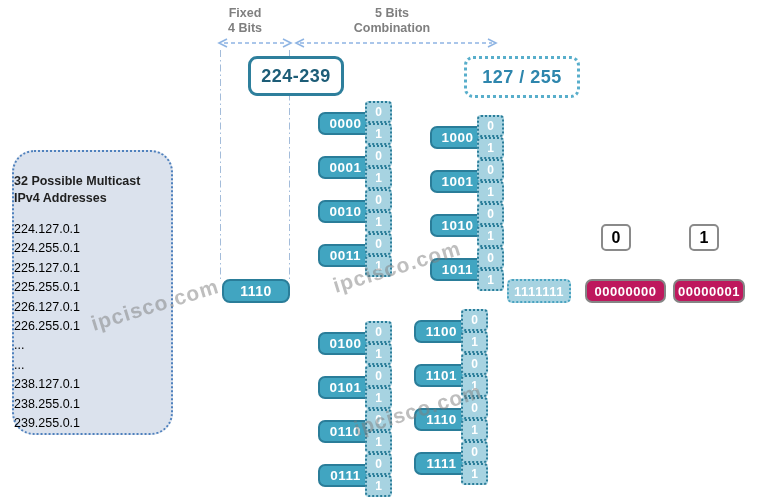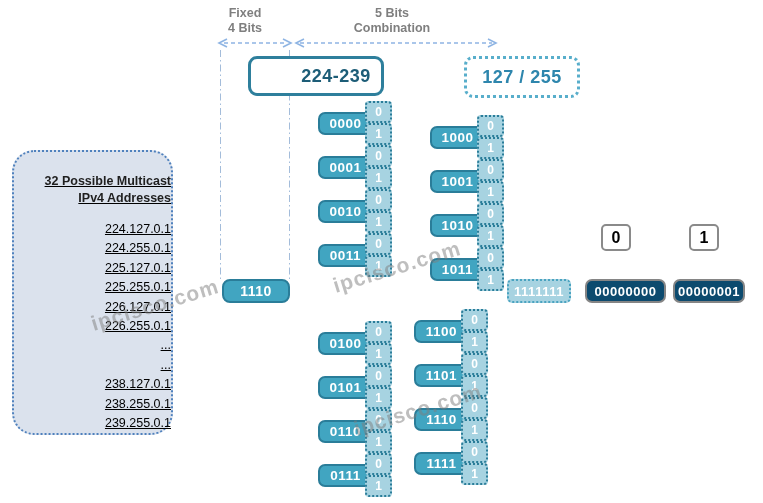--- a/index.html
+++ b/index.html
@@ -11,28 +11,28 @@
 
   
   .hdr-label{position:absolute;z-index:2;text-align:center;font-size:12.5px;font-weight:bold;
              color:#7f7f7f;line-height:15px;}
   .hdr-fixed{left:206px;top:6px;width:78px;}
   .hdr-comb{left:330px;top:6px;width:124px;}
 
   
   .range-box{position:absolute;left:248px;top:56px;width:90px;height:34px;background:#fff;
              border:3px solid #2e7f9c;border-radius:9px;z-index:3;display:flex;align-items:center;
-             justify-content:center;font-size:18px;font-weight:bold;color:#1d5d77;letter-spacing:.5px;padding-left:40px;}
+             justify-content:center;font-size:18px;font-weight:bold;color:#1d5d77;letter-spacing:.5px;}
   .mask-box{position:absolute;left:464px;top:56px;width:110px;height:36px;background:#fff;
             border:3px dotted #58aecb;border-radius:9px;z-index:3;display:flex;align-items:center;
             justify-content:center;font-size:18px;font-weight:bold;color:#2e86ad;letter-spacing:.5px;}
 
   
   .panel{position:absolute;left:12px;top:150px;width:161px;height:285px;background:#dbe2ed;
-         border:2px dotted #4f81bd;border-radius:22px;z-index:1;text-align:right;box-sizing:border-box;text-decoration:underline;}
+         border:2px dotted #4f81bd;border-radius:22px;z-index:1;text-align:left;box-sizing:border-box;}
   .panel-title{margin-top:21px;font-size:12.5px;font-weight:bold;color:#1f1f1f;line-height:17px;}
   .addr-list{margin-top:13px;}
   .address-item{font-size:12.5px;color:#000;line-height:19.4px;}
 
   
   .teal-box{background:#41a5c1;border:2px solid #2a7d99;color:#fff;font-weight:bold;
             display:flex;align-items:center;justify-content:center;box-sizing:border-box;}
   .fixed-bits-box{position:absolute;left:222px;top:279px;width:68px;height:24px;border-radius:8px;
                   font-size:14px;z-index:3;letter-spacing:.5px;}
 
@@ -49,21 +49,21 @@
   .cell-pair{display:flex;flex-direction:column;z-index:2;}
   .cell{width:27px;height:22px;box-sizing:border-box;background:#a7d3e1;border:2px dotted #2a7d99;
         border-radius:4px;color:#fff;font-weight:bold;font-size:12px;display:flex;align-items:center;
         justify-content:center;}
 
   
   .ones-box{position:absolute;left:507px;top:279px;width:64px;height:24px;background:#a7d3e1;
             border:2px dotted #4aa3c0;border-radius:5px;color:#fff;font-weight:bold;font-size:13px;
             display:flex;align-items:center;justify-content:center;box-sizing:border-box;z-index:3;
             letter-spacing:.5px;}
-  .gray-box{position:absolute;top:279px;height:24px;background:#0c4a6e;border:2px solid #858585;
+  .gray-box{position:absolute;top:279px;height:24px;background:#be185d;border:2px solid #858585;
             border-radius:7px;color:#fff;font-weight:bold;font-size:13px;display:flex;
             align-items:center;justify-content:center;box-sizing:border-box;z-index:3;letter-spacing:.5px;}
   .gray-0{left:585px;width:81px;}
   .gray-1{left:673px;width:72px;}
 
   
   .bitval-box{position:absolute;top:224px;width:30px;height:27px;background:#fff;
               border:2px solid #8a8a8a;border-radius:5px;color:#000;font-weight:600;font-size:16px;
               display:flex;align-items:center;justify-content:center;box-sizing:border-box;z-index:3;}
   .bitval-0{left:601px;}

